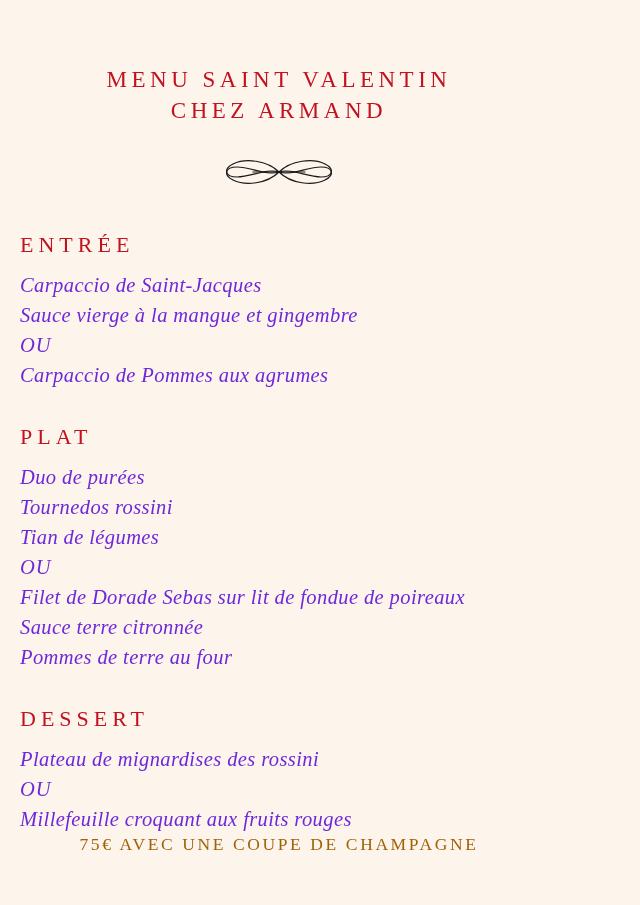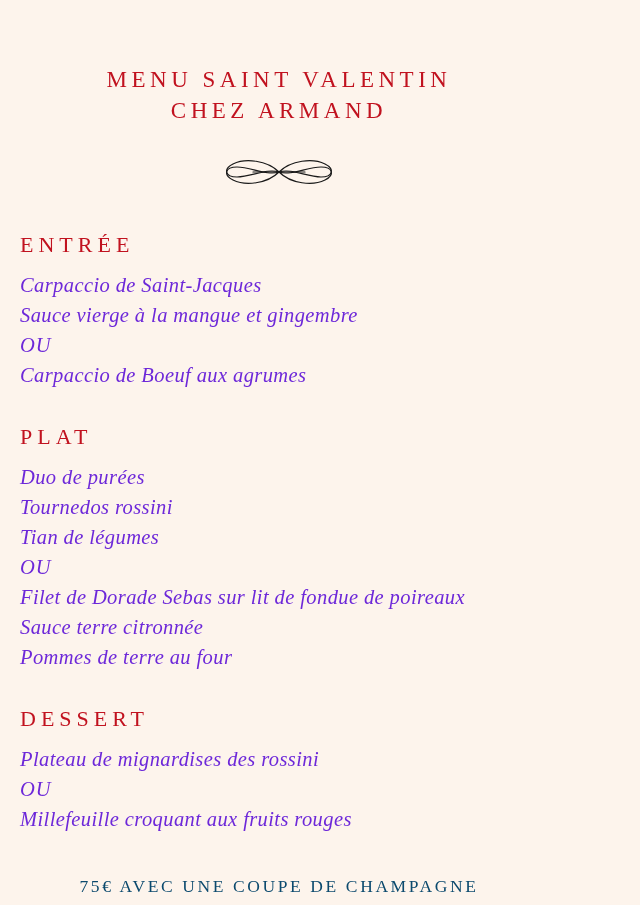--- a/index.html
+++ b/index.html
@@ -60,22 +60,21 @@
     font-style: italic;
     font-size: 20.5px;
     line-height: 30px;
     color: #6d28d9;
     letter-spacing: 0.4px;
   }
   .dish.ou {
     letter-spacing: 1px;
   }
   .price {
-    margin-top: 42px;
-    color: #0c4a6e;
+    color: #a16207;
     font-size: 17.5px;
     letter-spacing: 2.6px;
     text-align: center;
   }
   .sec-entree { margin-top: 2px; }
   .sec-plat { margin-top: 14px; }
   .sec-dessert { margin-top: 14px; }
 </style>
 </head>
 <body>
@@ -97,21 +96,21 @@
         <path d="M44 20 L96 20"></path>
       </g>
     </svg>
   </div>
 
   <div class="section sec-entree">
     <div class="section-title">ENTRÉE</div>
     <div class="dish">Carpaccio de Saint-Jacques</div>
     <div class="dish">Sauce vierge à la mangue et gingembre</div>
     <div class="dish ou">OU</div>
-    <div class="dish">Carpaccio de Boeuf aux agrumes</div>
+    <div class="dish">Carpaccio de Pommes aux agrumes</div>
   </div>
 
   <div class="section sec-plat">
     <div class="section-title">PLAT</div>
     <div class="dish">Duo de purées</div>
     <div class="dish">Tournedos rossini</div>
     <div class="dish">Tian de légumes</div>
     <div class="dish ou">OU</div>
     <div class="dish">Filet de Dorade Sebas sur lit de fondue de poireaux</div>
     <div class="dish">Sauce terre citronnée</div>

